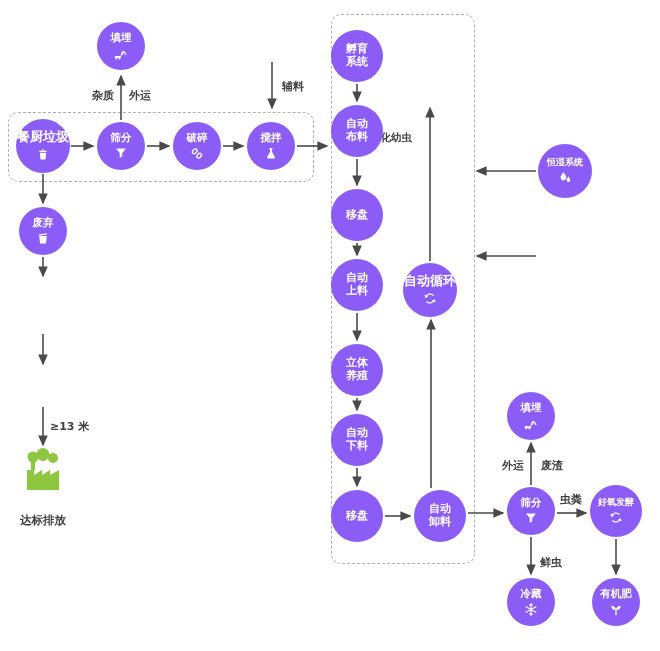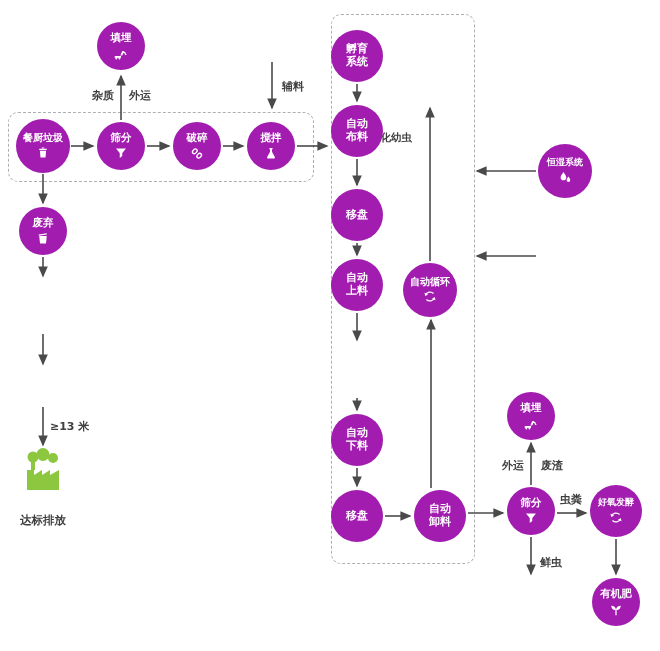--- a/index.html
+++ b/index.html
@@ -3,27 +3,27 @@
 <meta charset="utf-8">
 <style>
   html,body{margin:0;padding:0;background:#ffffff;}
   body{font-family:"DejaVu Sans","Liberation Sans",sans-serif;}
   .canvas{position:relative;width:660px;height:651px;background:#fff;overflow:hidden;}
 
   .dashed-box{position:absolute;border:1.6px dashed #aab0b4;border-radius:10px;background:transparent;}
 
   svg.connectors{position:absolute;left:0;top:0;width:660px;height:651px;pointer-events:none;}
 
-  .node{position:absolute;border-radius:50%;background:#a21caf;color:#fff;display:flex;
+  .node{position:absolute;border-radius:50%;background:#8b5cf6;color:#fff;display:flex;
         flex-direction:column;align-items:center;justify-content:center;text-align:center;
         font-weight:bold;box-sizing:border-box;line-height:1.15;}
   .sz48{width:48px;height:48px;font-size:10.5px;}
   .sz52{width:52px;height:52px;font-size:11px;}
   .sz54{width:54px;height:54px;font-size:11px;}
-  .fs8{font-size:10px;}
+  .fs8{font-size:13px;}
   .fs9{font-size:9px;}
   .txt{display:block;}
   .wrap2{width:2.4em;word-break:break-all;margin:0 auto;}
   .nowrap{white-space:nowrap;}
   .icon{display:block;margin-top:2px;height:15px;}
   .icon svg{display:block;width:16px;height:15px;margin:0 auto;}
 
   .green-rect{position:absolute;background:#8dc63f;border-radius:6px;color:#fff;font-weight:bold;
         font-size:10px;display:flex;align-items:center;justify-content:center;text-align:center;line-height:1.25;}
   .green-rect .txt{width:5em;word-break:break-all;}
@@ -190,20 +190,23 @@
           <g fill="none" stroke="#fff" stroke-width="2">
             <path d="M17.7 7.3A8 8 0 004.6 10"></path>
             <path d="M6.3 16.7A8 8 0 0019.4 14"></path>
           </g>
           <path fill="#fff" d="M3 6l1.6 5L9 8.6z"></path>
           <path fill="#fff" d="M21 18l-1.6-5L15 15.4z"></path>
         </svg>
     </span>
   </div>
 
+  <div class="node sz52" style="left:331px;top:344px;">
+    <span class="txt wrap2">立体养殖</span>
+  </div>
 
   <div class="node sz52" style="left:331px;top:414px;">
     <span class="txt wrap2">自动下料</span>
   </div>
 
   <div class="node sz52" style="left:331px;top:490px;">
     <span class="txt nowrap">移盘</span>
   </div>
 
   <div class="node sz52" style="left:414px;top:490px;">
@@ -259,20 +262,28 @@
           <g fill="none" stroke="#fff" stroke-width="2">
             <path d="M17.7 7.3A8 8 0 004.6 10"></path>
             <path d="M6.3 16.7A8 8 0 0019.4 14"></path>
           </g>
           <path fill="#fff" d="M3 6l1.6 5L9 8.6z"></path>
           <path fill="#fff" d="M21 18l-1.6-5L15 15.4z"></path>
         </svg>
     </span>
   </div>
 
+  <div class="node sz48" style="left:507px;top:578px;">
+    <span class="txt">冷藏</span>
+    <span class="icon">
+      <svg viewBox="0 0 24 24" stroke="#fff" stroke-width="1.8" stroke-linecap="round" fill="none">
+          <path d="M12 3v18M4.2 7.5l15.6 9M4.2 16.5l15.6-9M12 3l-2.2 2M12 3l2.2 2M12 21l-2.2-2M12 21l2.2-2"></path>
+        </svg>
+    </span>
+  </div>
 
   <div class="node sz48" style="left:592px;top:578px;">
     <span class="txt">有机肥</span>
     <span class="icon">
       <svg viewBox="0 0 24 24">
           <path d="M12 21v-8" stroke="#fff" stroke-width="2" fill="none"></path>
           <path fill="#fff" d="M12 13C12 8.5 9 6 4.5 6c0 4.5 3 7.5 7.5 7zM12 13c0-4.5 3-7 7.5-7 0 4.5-3 7.5-7.5 7z"></path>
         </svg>
     </span>
   </div>

